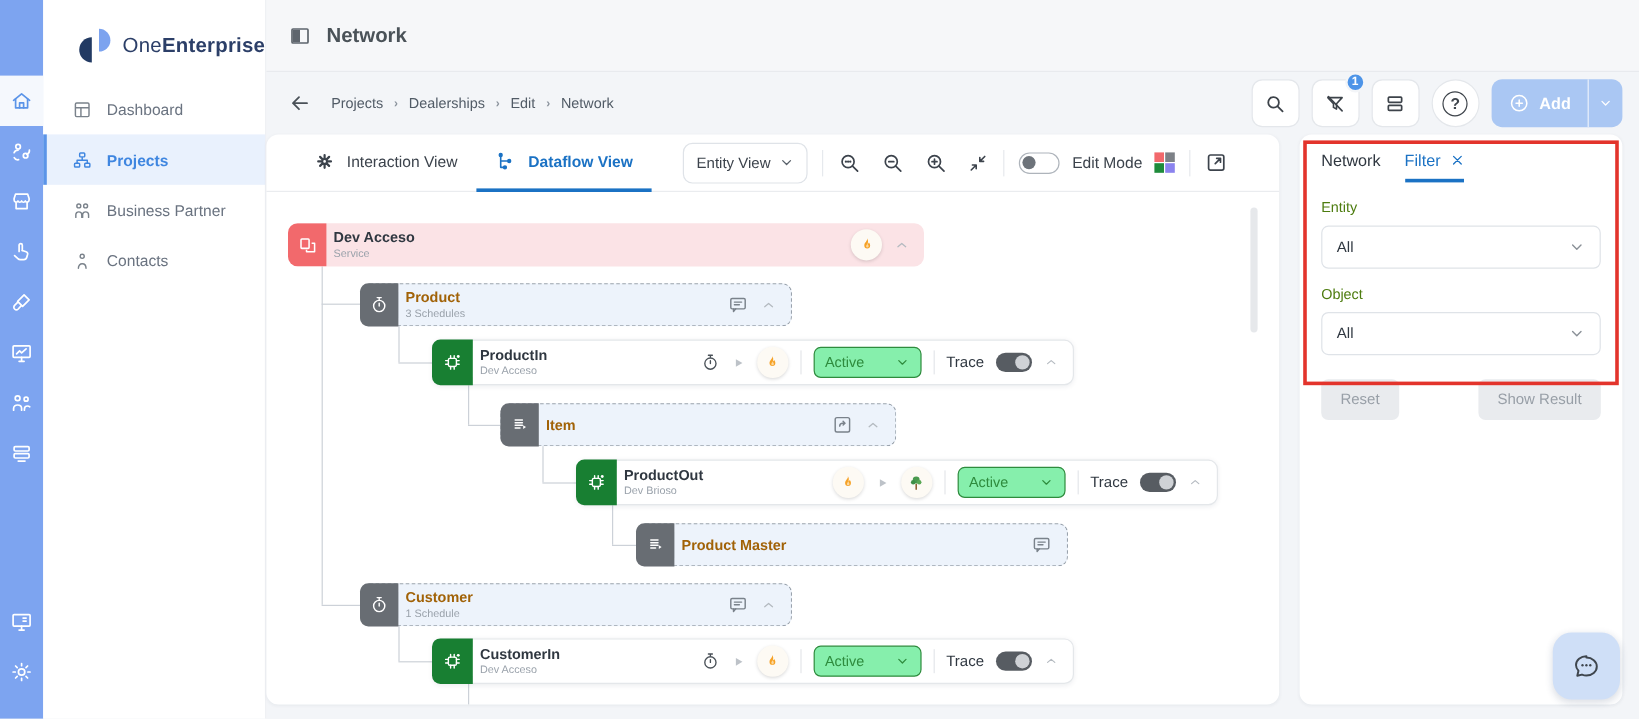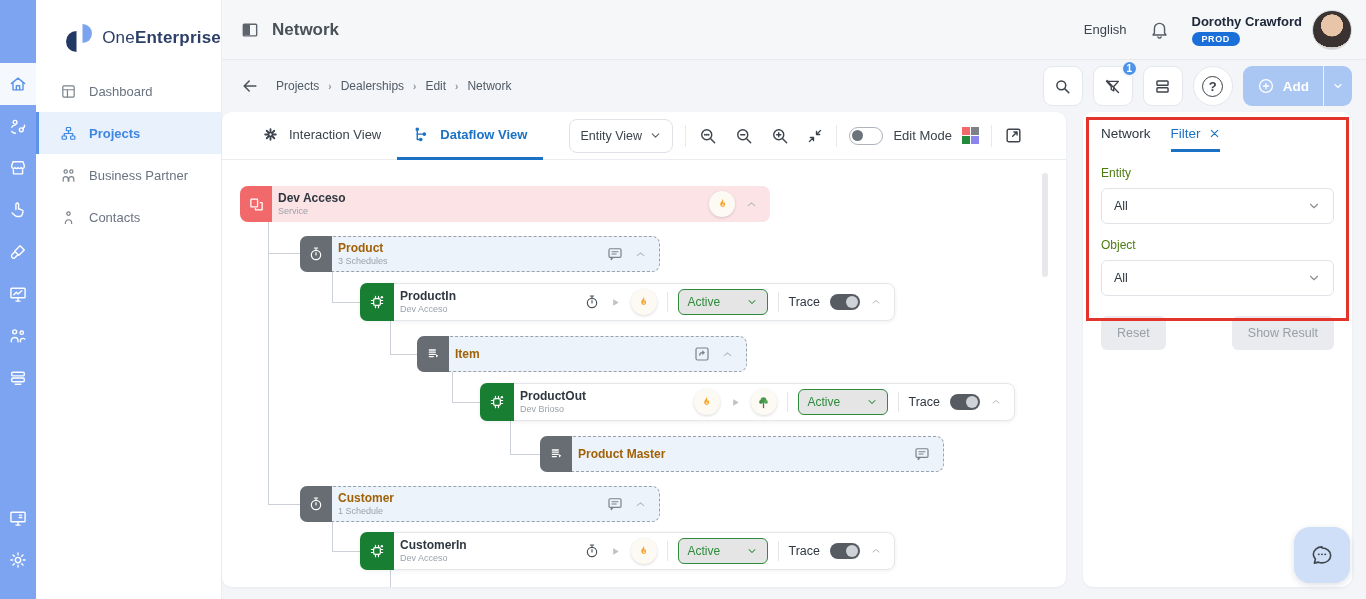--- a/index.html
+++ b/index.html
@@ -70,21 +70,21 @@
   .gnode { border:1px dashed #9aa3ad; border-radius:8px; background:#edf3fb; }
   .gnode .nicon { background:#686d73; border-radius:7px 0 0 7px; margin:-1px 0 -1px -1px; }
   .pnode { background:#fff; border:1px solid #e4e7ea; border-radius:8px; height:38px; box-shadow:0 1px 4px rgba(20,30,50,.07); }
   .pnode .nicon { width:34px; background:#187f32; border-radius:7px 0 0 7px; margin:-1px 0 -1px -1px; }
   .ntext { display:flex; flex-direction:column; justify-content:center; padding-left:6px; line-height:1.2; min-width:0; }
   .ntitle { font-size:12px; font-weight:bold; color:#2f3740; white-space:nowrap; }
   .gnode .ntitle { color:#a16207; }
   .nsub { font-size:9px; color:#9aa2ab; white-space:nowrap; }
   .nright { margin-left:auto; display:flex; align-items:center; gap:10px; padding-right:12px; }
   .badge-circle { width:26px; height:26px; border-radius:50%; background:#fdfaf4; box-shadow:0 1px 3px rgba(0,0,0,.15); display:flex; align-items:center; justify-content:center; }
-  .status-select { width:90px; height:26px; border:1.5px solid #2e8b3d; border-radius:6px; color:#2e8b3d; font-size:12px; display:flex; align-items:center; justify-content:space-between; padding:0 9px; background:#e5e5e5; cursor:pointer; }
+  .status-select { width:90px; height:26px; border:1.5px solid #2e8b3d; border-radius:6px; color:#2e8b3d; font-size:12px; display:flex; align-items:center; justify-content:space-between; padding:0 9px; background:#86efac; cursor:pointer; }
   .vdiv { width:1px; height:20px; background:#e4e7ea; }
   .trace-label { font-size:12.5px; color:#2f3740; }
   .toggle-on { width:30px; height:16px; border-radius:8px; background:#575c62; position:relative; cursor:pointer; }
   .toggle-on::after { content:""; position:absolute; right:2px; top:2px; width:12px; height:12px; border-radius:50%; background:#cfd2d6; }
   .caret { color:#b4bac0; display:flex; }
   .gicon { color:#7a828b; display:flex; }
   .mini-ic { color:#4a5158; display:flex; }
   .play { color:#bdc2c8; display:flex; }
 
   .vl { position:absolute; width:1px; background:#ccd1d8; }
@@ -255,36 +255,20 @@
 
 <header class="header">
   <div class="page-title">
     <span>
         <svg width="20" height="20" viewBox="0 0 24 24">
           <rect x="4" y="5" width="16" height="14" rx="1" fill="none" stroke="#5e656d" stroke-width="1.7"></rect>
           <rect x="4.8" y="5.8" width="7.2" height="12.4" fill="#5e656d"></rect>
         </svg>
       </span>
     <span class="t">Network</span>
-  </div>
-  <div class="header-right">
-    <span class="lang">English</span>
-    <span style="display:flex;color:#555c64;cursor:pointer">
-        <svg width="21" height="21" viewBox="0 0 24 24" fill="none" stroke="currentColor" stroke-width="1.6" stroke-linecap="round" stroke-linejoin="round">
-          <path d="M6.2 16v-5.2a5.8 5.8 0 0 1 11.6 0V16l1.6 2.2H4.6z"></path>
-          <path d="M10.2 20.5a1.9 1.9 0 0 0 3.6 0"></path>
-        </svg>
-      </span>
-    <div class="user-block">
-      <div class="user-meta">
-        <span class="user-name">Dorothy Crawford</span>
-        <span class="env-badge">PROD</span>
-      </div>
-      <div class="avatar"></div>
-    </div>
   </div>
 </header>
 
 <div class="subheader">
   <span style="display:flex;color:#4a5158;margin-right:16px;cursor:pointer">
       <svg width="20" height="20" viewBox="0 0 24 24" fill="none" stroke="currentColor" stroke-width="1.8" stroke-linecap="round" stroke-linejoin="round">
         <path d="M19 12H5M11 6l-6 6 6 6"></path>
       </svg>
     </span>
   <div class="crumbs">
@@ -611,21 +595,21 @@
       <span class="trace-label">Trace</span>
       <span class="toggle-on"></span>
       <span class="caret">
           <svg width="12" height="12" viewBox="0 0 24 24" fill="none" stroke="currentColor" stroke-width="2" stroke-linecap="round" stroke-linejoin="round">
             <path d="M6 14l6-5 6 5"></path>
           </svg>
         </span>
     </div>
   </div>
 
-  <div class="node gnode" style="left:318px;top:324px;width:404px">
+  <div class="node gnode" style="left:308px;top:324px;width:360px">
     <div class="nicon">
         <svg width="16" height="16" viewBox="0 0 24 24" fill="none" stroke="currentColor" stroke-width="1.9" stroke-linecap="round">
           <path d="M6.5 6h9M6.5 9.3h9M6.5 12.6h9M6.5 15.9h6"></path>
           <path d="M16.5 12.5l3.5 2.3-3.5 2.3z" fill="currentColor" stroke="none"></path>
         </svg>
       </div>
     <div class="ntext">
       <span class="ntitle">Product Master</span>
     </div>
     <div class="nright">

